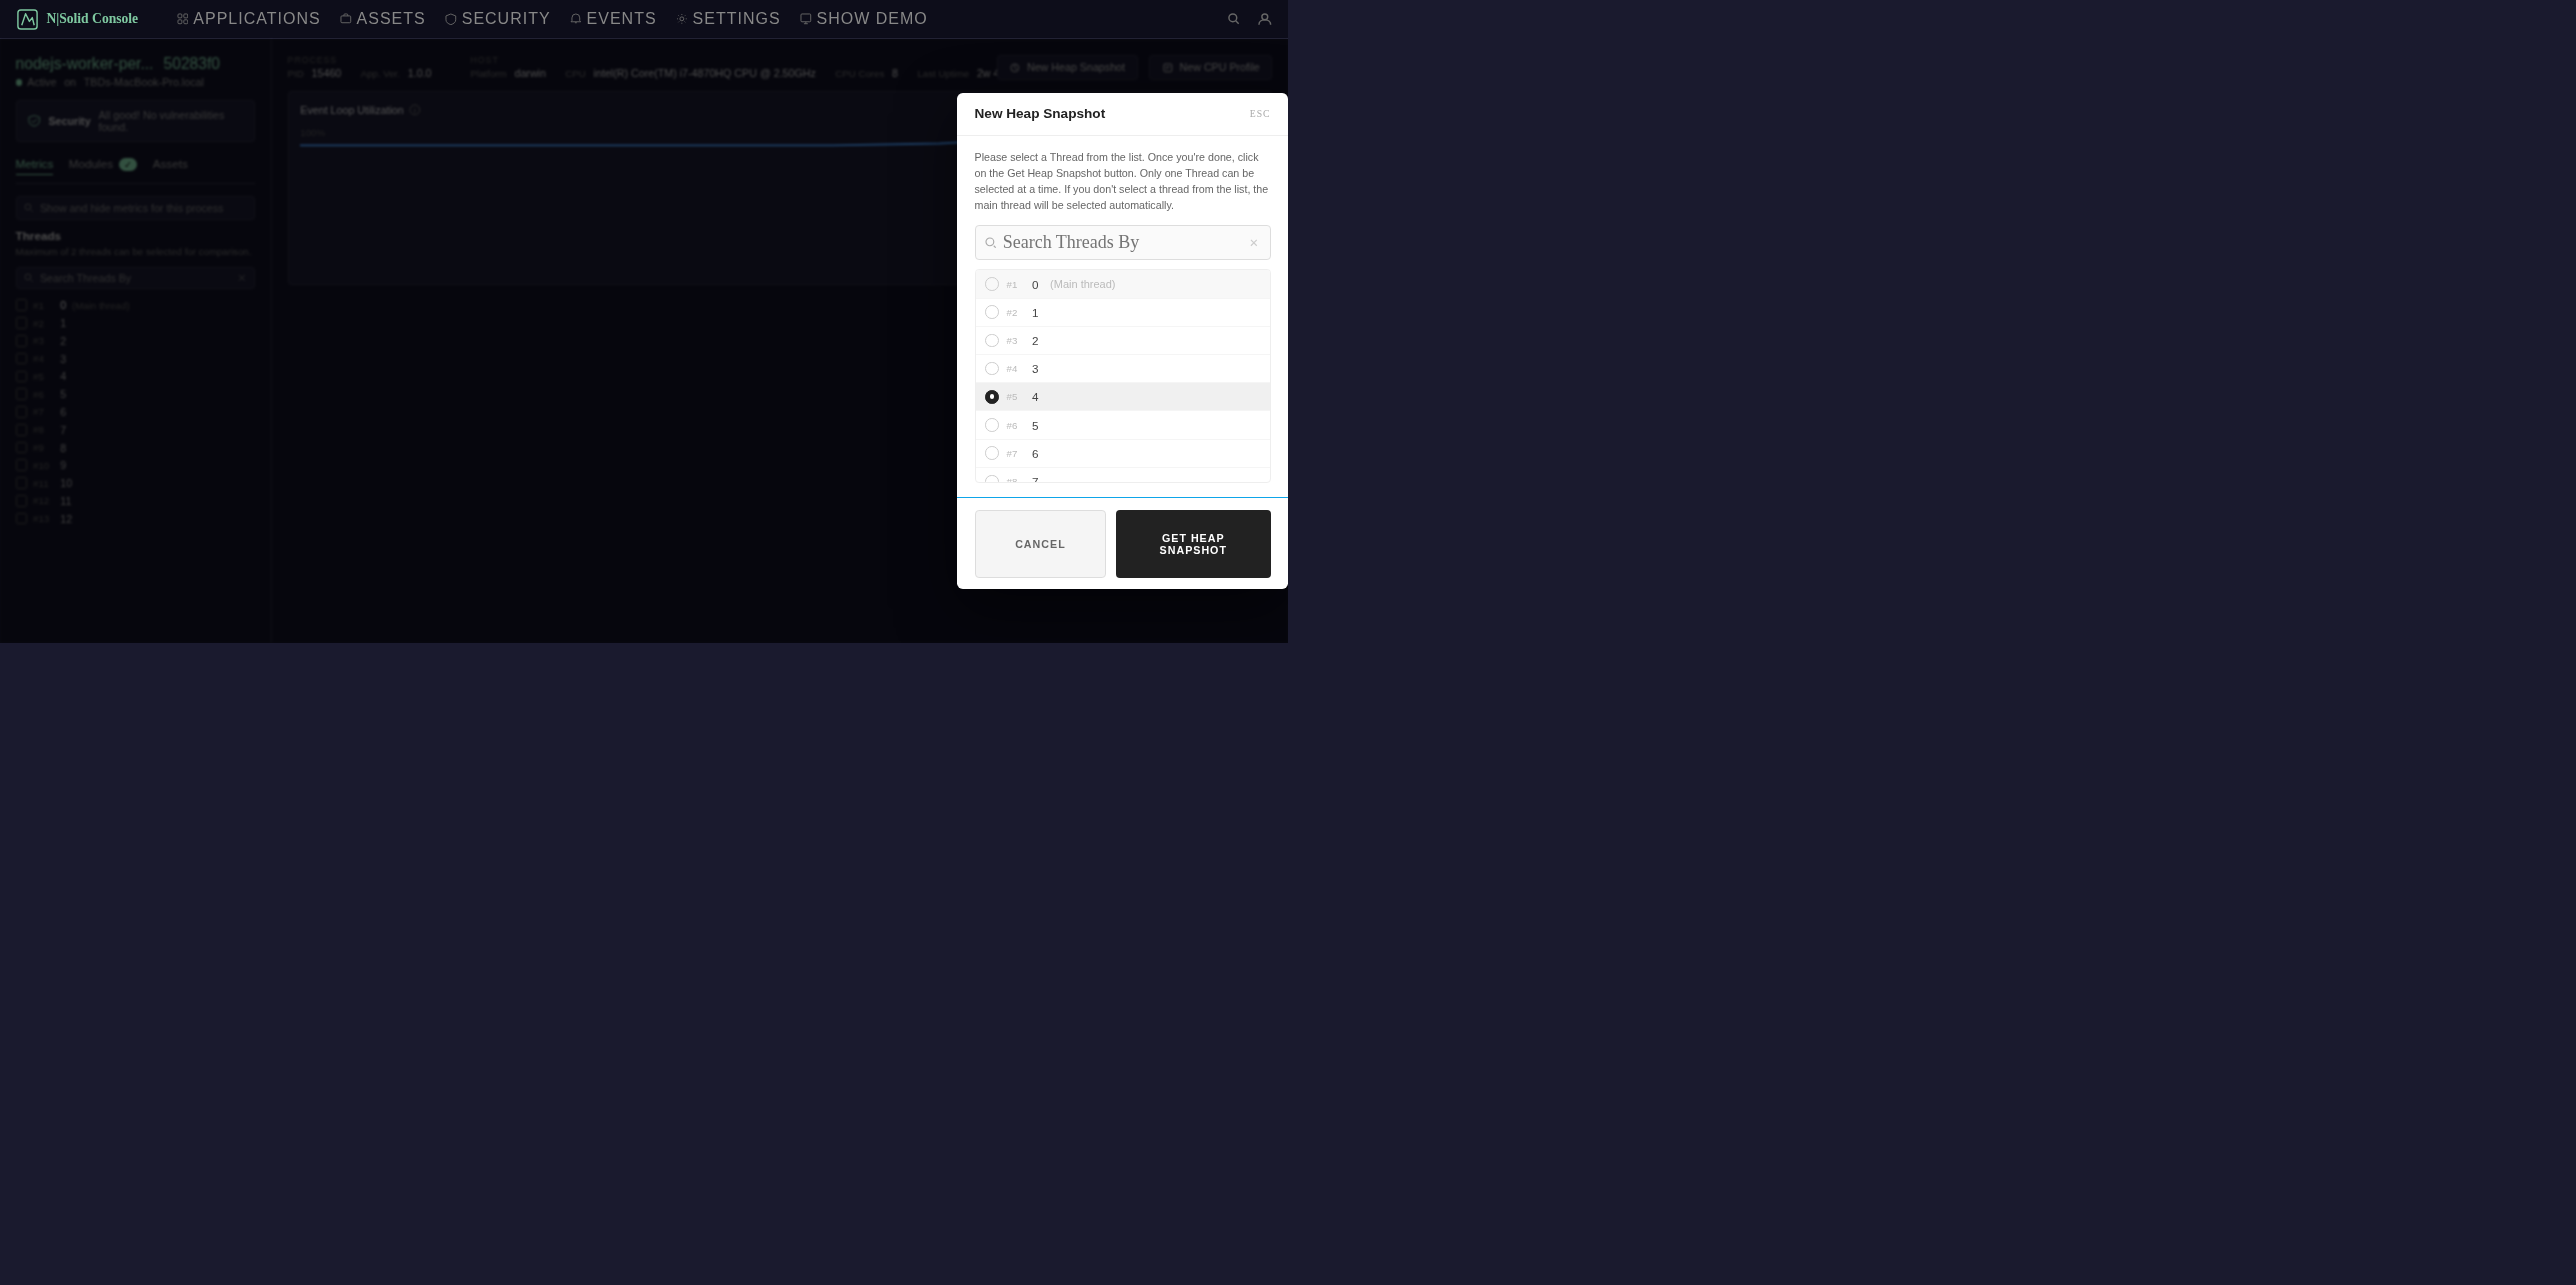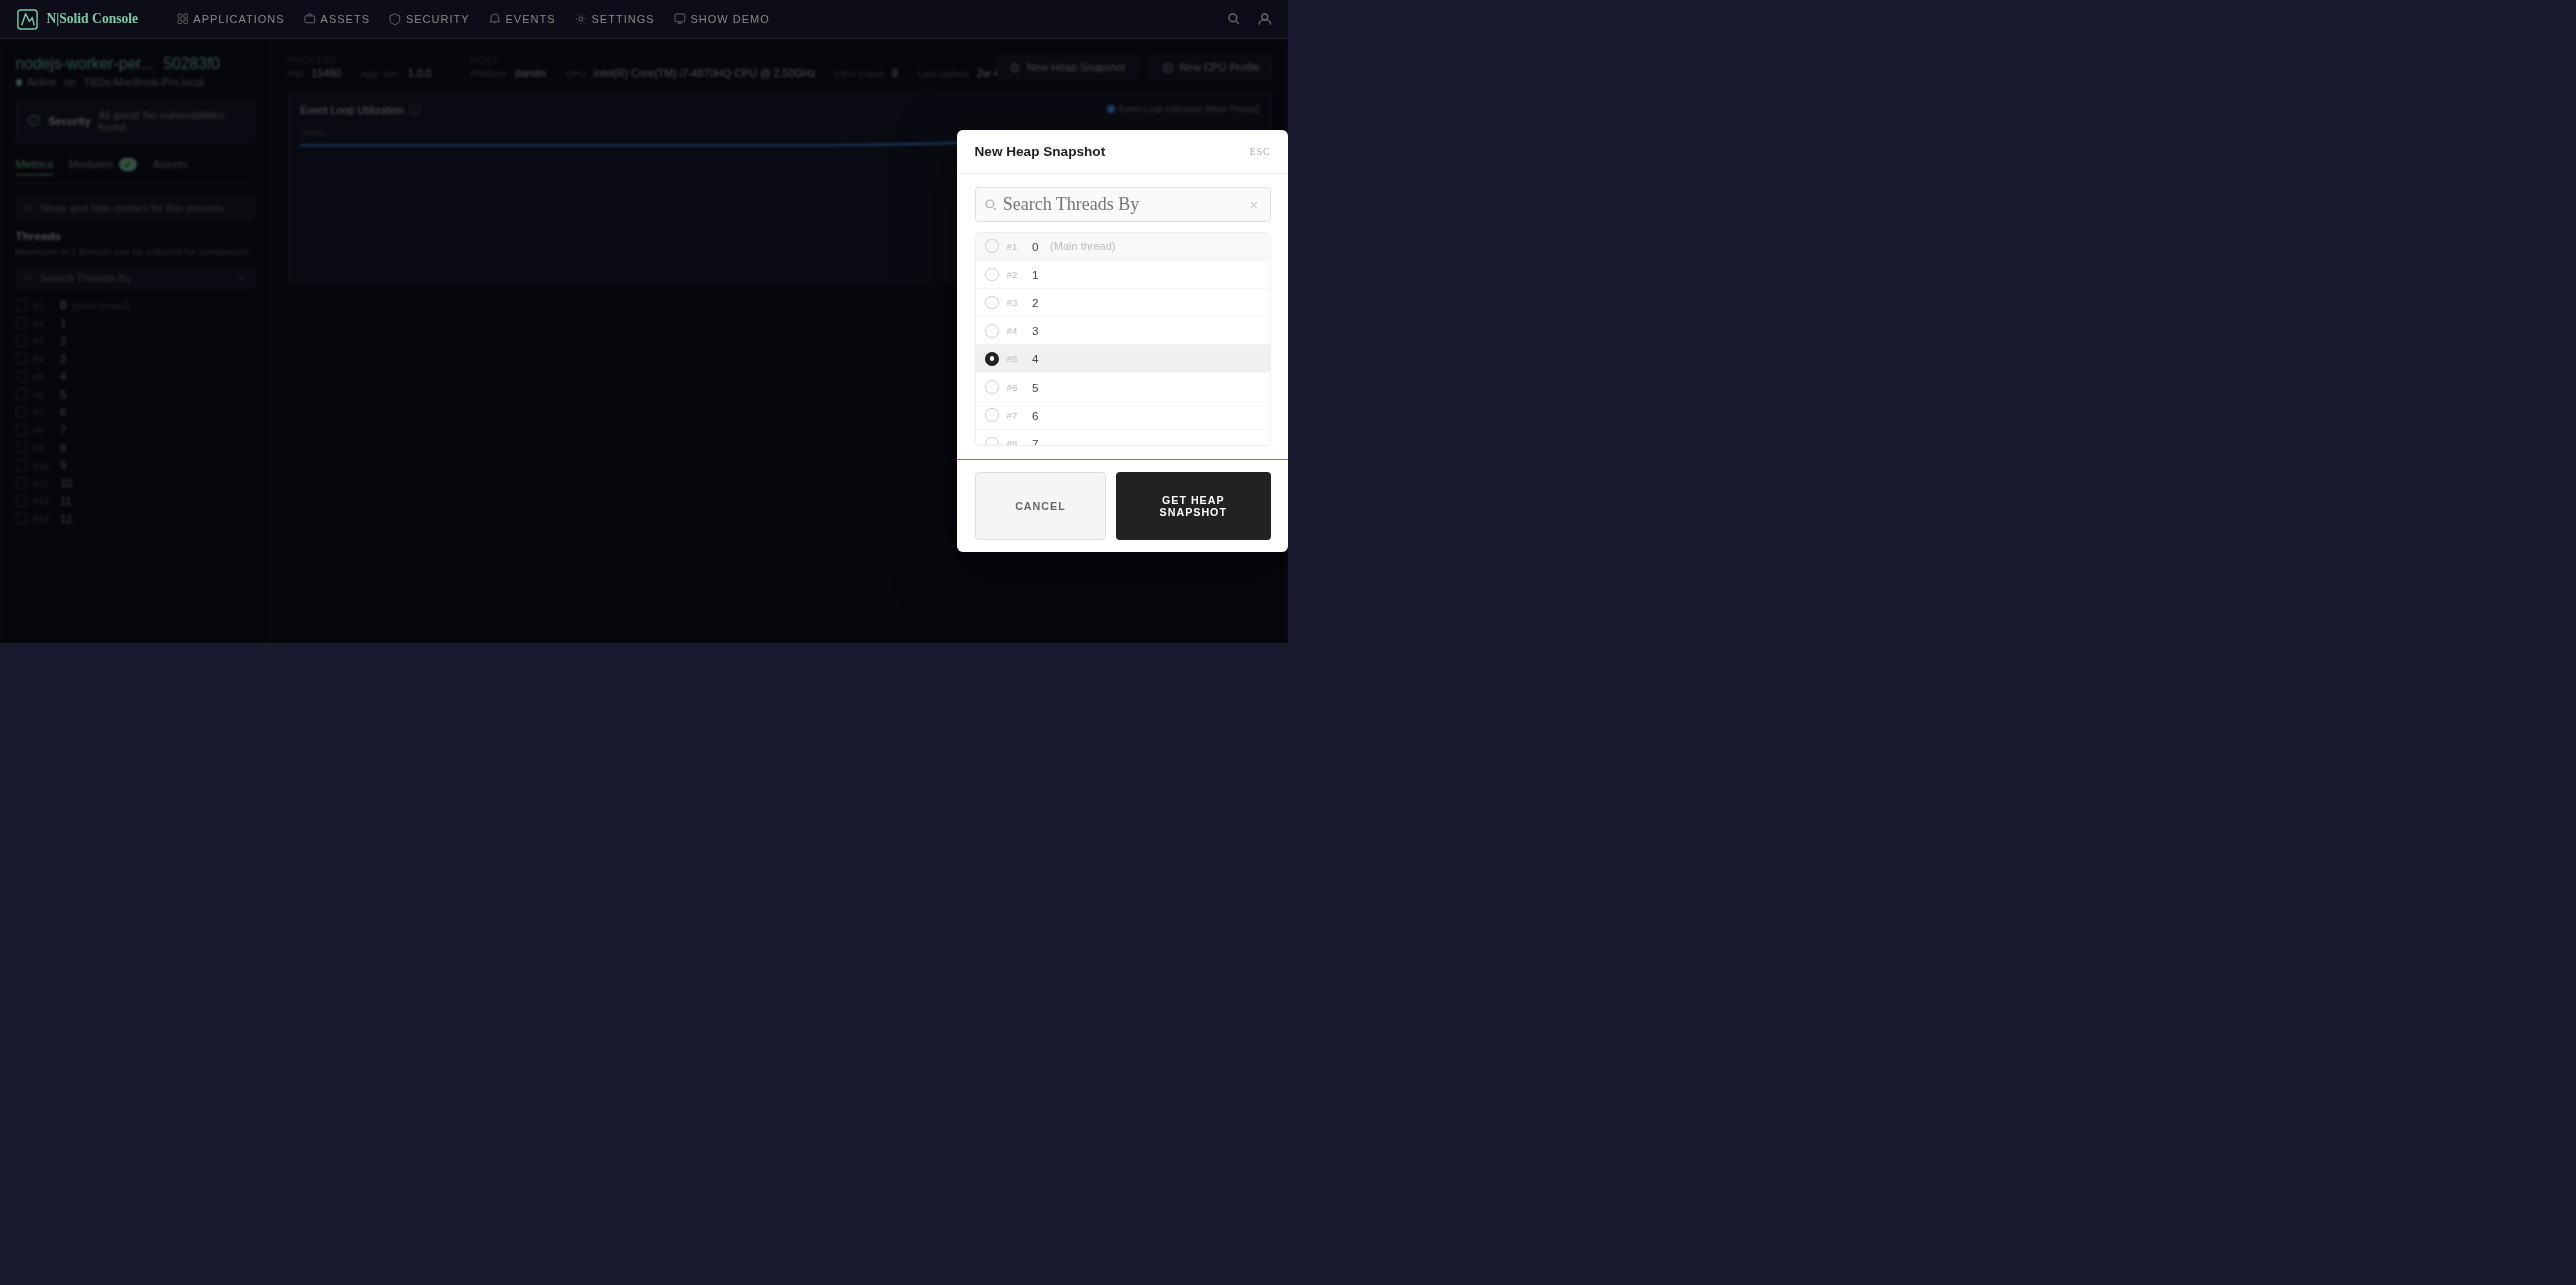--- a/index.html
+++ b/index.html
@@ -37,26 +37,26 @@
       width: 23px;
       height: 23px;
     }
     .nav-items {
       display: flex;
       gap: 19.4px;
       margin-left: 15.6px;
     }
     .nav-item {
       color: #888;
-      font-size: 11px;
+      font-size: 16px;
       letter-spacing: 1px;
       text-transform: uppercase;
       cursor: pointer;
       display: flex;
-      align-items: flex-start;
+      align-items: center;
       gap: 4.9px;
     }
     .nav-right {
       margin-left: auto;
       display: flex;
       gap: 15.6px;
       align-items: center;
     }
 
     
@@ -740,20 +740,21 @@
     </div>
   </div>
 
   <div class="overlay">
     <div class="modal">
       <div class="modal-header">
         <span class="modal-title">New Heap Snapshot</span>
         <span class="modal-esc">ESC</span>
       </div>
       <div class="modal-body">
+        <p class="modal-description">Please select a Thread from the list. Once you're done, click on the Get Heap Snapshot button. Only one Thread can be selected at a time. If you don't select a thread from the list, the main thread will be selected automatically.</p>
         <div class="modal-search">
           <svg width="11.7" height="11.7" viewBox="0 0 12 12" fill="none">
               <circle cx="5" cy="5" r="4" stroke="#aaa" stroke-width="1.2"></circle>
               <path d="M9 9l2 2" stroke="#aaa" stroke-width="1.2"></path>
             </svg>
           <input style="border: none; outline: none; background: none; font-size: 18px; color: rgb(136, 136, 136); flex: 1 1 0%; width: 100%; font-family: Liberation Serif, serif;" placeholder="Search Threads By">
           <svg width="11.7" height="11.7" viewBox="0 0 12 12" fill="none">
               <path d="M3 3l6 6M9 3l-6 6" stroke="#ccc" stroke-width="1.2"></path>
             </svg>
         </div>

